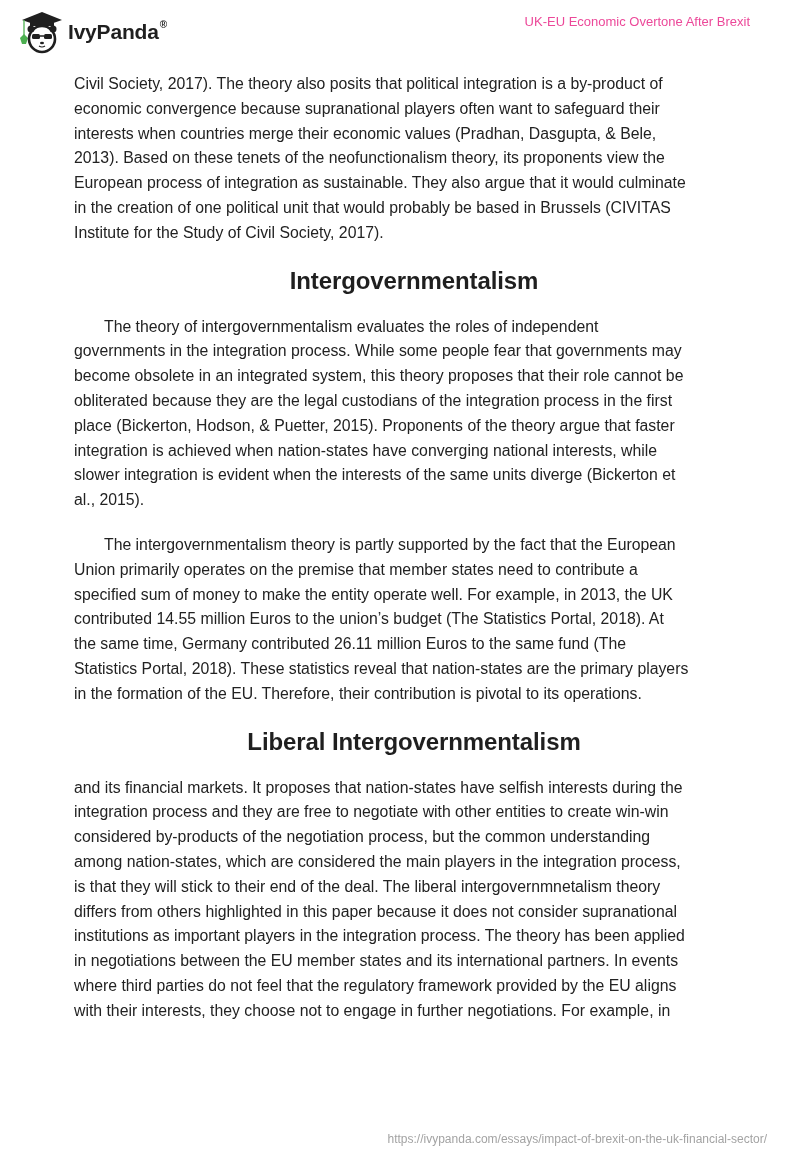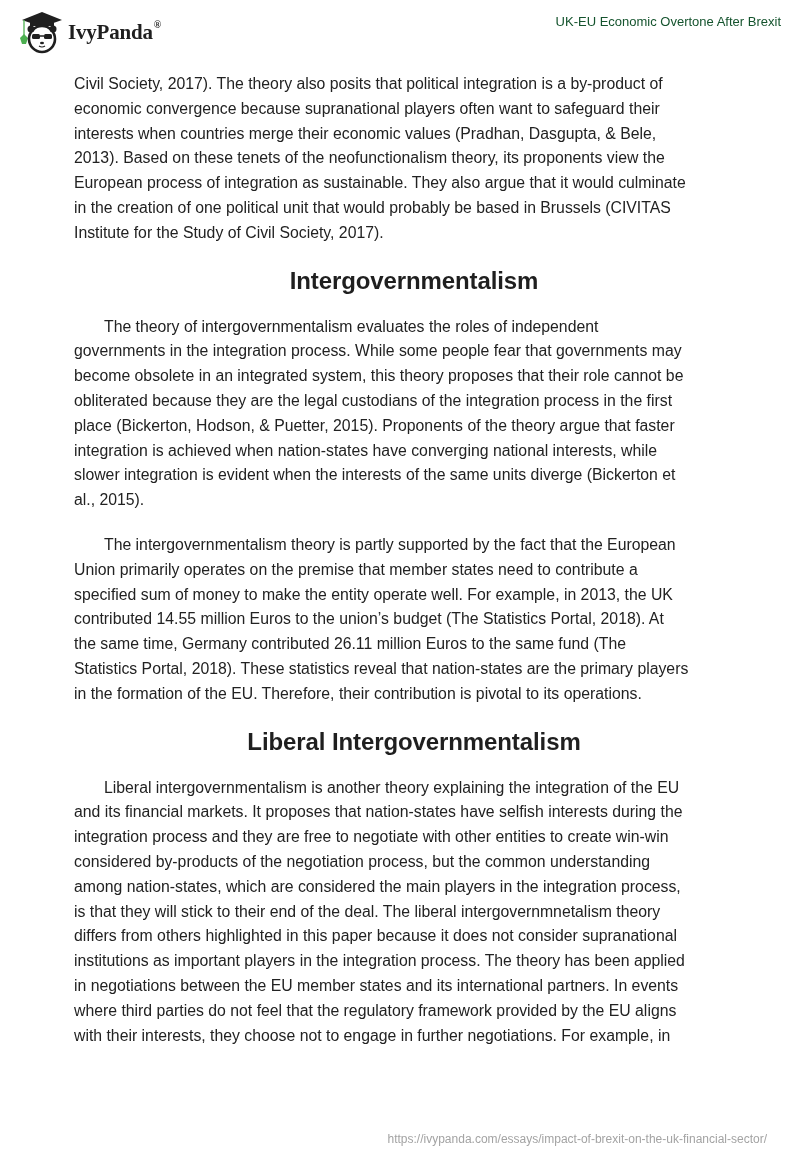--- a/index.html
+++ b/index.html
@@ -24,42 +24,42 @@
     .logo {
       position: absolute;
       left: 18px;
       top: 8px;
       display: flex;
       align-items: center;
       height: 46px;
     }
     .logo svg { display: block; }
     .logo-text {
-      font-family: Liberation Serif, serif;
+      font-family: Liberation Sans, sans-serif;
       font-weight: bold;
       font-size: 21px;
       color: #1f1f1f;
       margin-left: 6px;
       letter-spacing: -0.2px;
       position: relative;
       top: 1px;
     }
     .logo-reg {
       font-size: 10px;
       vertical-align: super;
       position: relative;
       top: -3px;
       margin-left: 1px;
     }
     .doc-title {
       position: absolute;
-      right: 19px;
+      right: 50px;
       top: 14px;
       font-size: 13px;
-      color: #14532d;
+      color: #ec4899;
     }
     .content {
       position: absolute;
       left: 74px;
       top: 72px;
       width: 680px;
     }
     .para {
       font-size: 15.8px;
       line-height: 24.8px;
@@ -152,21 +152,20 @@
     <span class="line">specified sum of money to make the entity operate well. For example, in 2013, the UK</span>
     <span class="line">contributed 14.55 million Euros to the union’s budget (The Statistics Portal, 2018). At</span>
     <span class="line">the same time, Germany contributed 26.11 million Euros to the same fund (The</span>
     <span class="line">Statistics Portal, 2018). These statistics reveal that nation-states are the primary players</span>
     <span class="line">in the formation of the EU. Therefore, their contribution is pivotal to its operations.</span>
   </p>
 
   <h2 class="heading" style="margin-top:20px;">Liberal Intergovernmentalism</h2>
 
   <p class="para" style="margin-top:19px;">
-    <span class="line indent">Liberal intergovernmentalism is another theory explaining the integration of the EU</span>
     <span class="line">and its financial markets. It proposes that nation-states have selfish interests during the</span>
     <span class="line">integration process and they are free to negotiate with other entities to create win-win</span>
     <span class="line">considered by-products of the negotiation process, but the common understanding</span>
     <span class="line">among nation-states, which are considered the main players in the integration process,</span>
     <span class="line">is that they will stick to their end of the deal. The liberal intergovernmnetalism theory</span>
     <span class="line">differs from others highlighted in this paper because it does not consider supranational</span>
     <span class="line">institutions as important players in the integration process. The theory has been applied</span>
     <span class="line">in negotiations between the EU member states and its international partners. In events</span>
     <span class="line">where third parties do not feel that the regulatory framework provided by the EU aligns</span>
     <span class="line">with their interests, they choose not to engage in further negotiations. For example, in</span>

